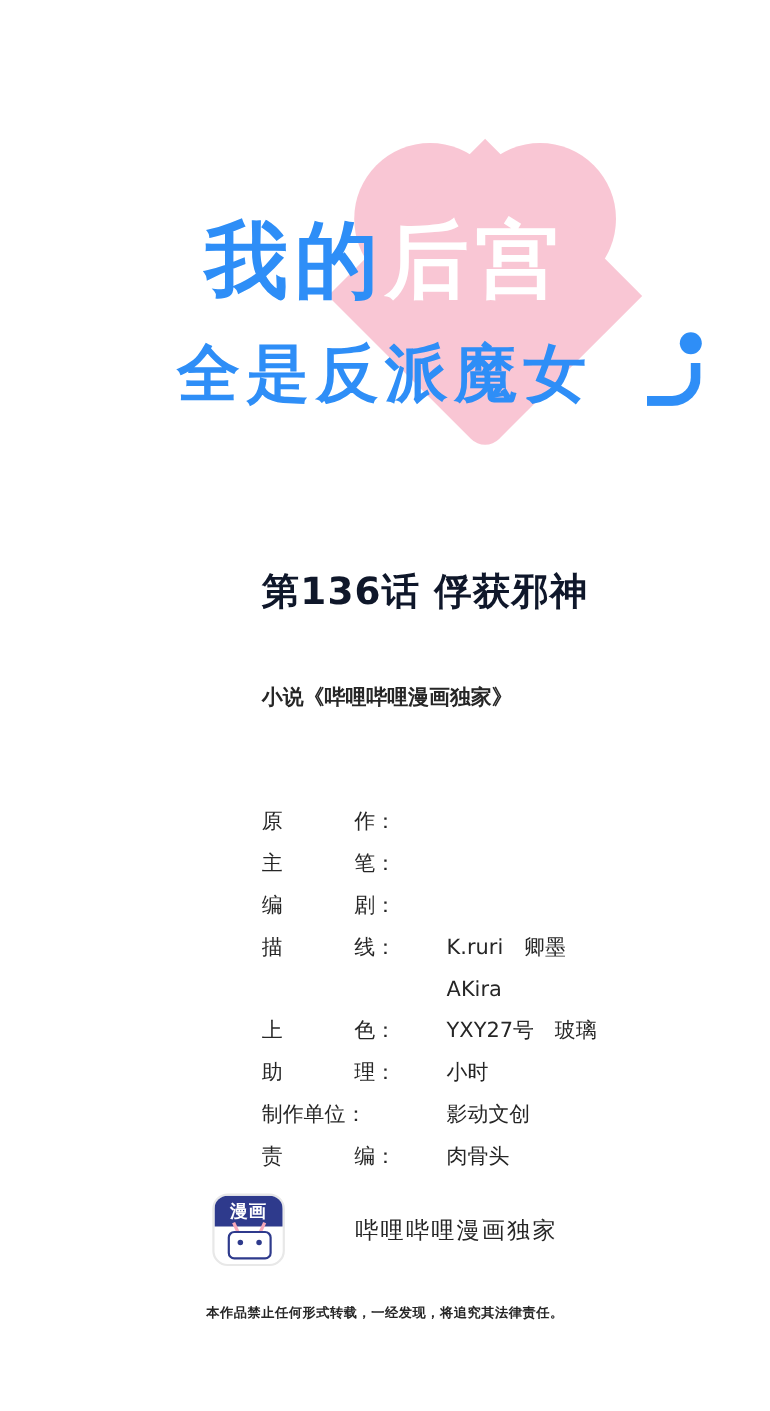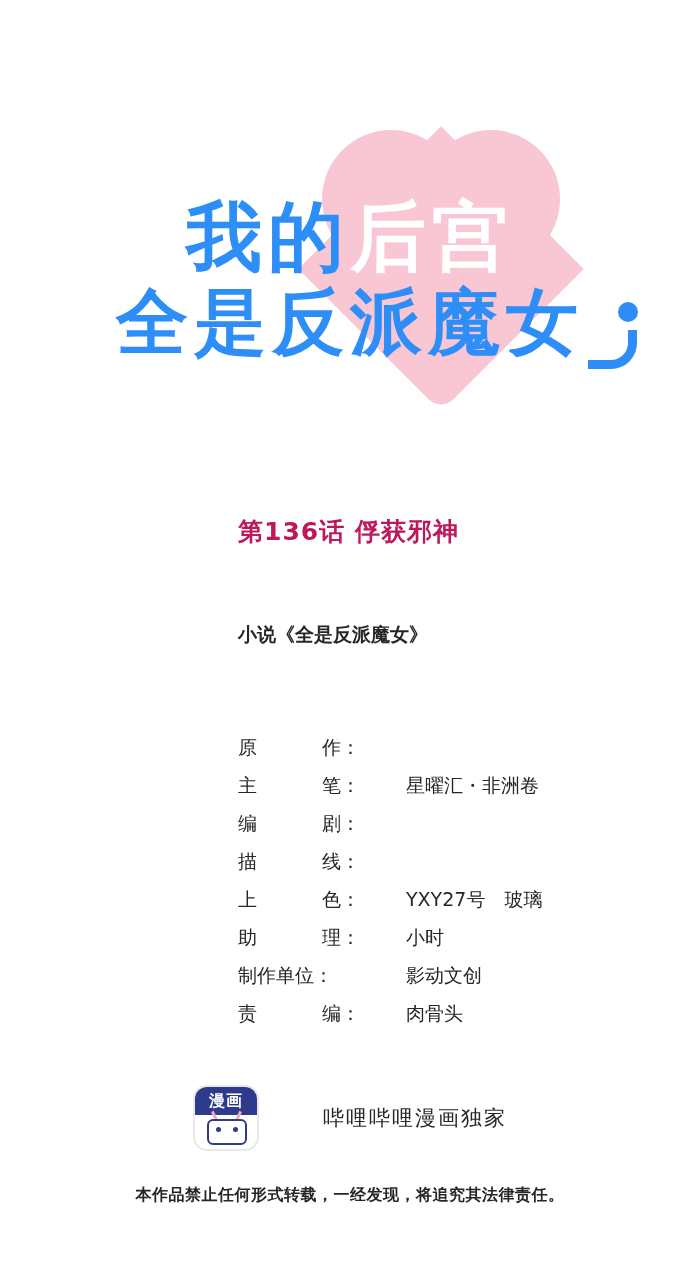--- a/index.html
+++ b/index.html
@@ -60,22 +60,22 @@
     color: #2e8ef7;
     letter-spacing: 6px;
     font-family: "DejaVu Sans", "Liberation Sans", sans-serif;
   }
   .title-line-1 {
     top: 75px;
     font-size: 76px;
     line-height: 84px;
   }
   .title-line-2 {
-    top: 157px;
-    font-size: 72px;
+    top: 175px;
+    font-size: 57px;
     line-height: 90px;
   }
   .title-line-1 .white-char {
     color: #ffffff;
   }
   .tail {
     position: absolute;
     left: 588px;
     top: 182px;
     width: 58px;
@@ -100,23 +100,23 @@
     height: 20px;
     background: #2e8ef7;
     border-radius: 50%;
   }
 
   
   .chapter {
     position: absolute;
     top: 515px;
     left: 238px;
-    font-size: 25px;
-    font-weight: bold;
-    color: #be185d;
+    font-size: 34px;
+    font-weight: bold;
+    color: #0f172a;
     letter-spacing: 1px;
   }
 
   
   .adapt {
     position: absolute;
     top: 617px;
     left: 238px;
     font-size: 19px;
     font-weight: bold;
@@ -224,21 +224,21 @@
     padding-left: 48px;
   }
 
   
   .legal {
     position: absolute;
     top: 1185px;
     left: 0;
     width: 700px;
     text-align: center;
-    font-size: 16px;
+    font-size: 12px;
     font-weight: bold;
     color: #262626;
     letter-spacing: 0.5px;
   }
 </style>
 </head>
 <body>
 
 <div class="logo-block">
   <div class="heart">
@@ -255,28 +255,29 @@
 
   <div class="tail">
     <div class="stem"></div>
     <div class="dot"></div>
   </div>
 </div>
 
 <div class="chapter">第136话  俘获邪神</div>
 
 <div class="adapt">
-  <div>小说《全是反派魔女》</div>
+  <div>小说《哔哩哔哩漫画独家》</div>
 </div>
 
 <div class="credits">
   <div class="row"><span class="role">原</span><span class="cont">作：</span></div>
-  <div class="row"><span class="role">主</span><span class="cont">笔：</span><span class="val">星曜汇・非洲卷</span></div>
+  <div class="row"><span class="role">主</span><span class="cont">笔：</span></div>
   <div class="row"><span class="role">编</span><span class="cont">剧：</span></div>
-  <div class="row"><span class="role">描</span><span class="cont">线：</span></div>
+  <div class="row"><span class="role">描</span><span class="cont">线：</span><span class="val">K.ruri　卿墨</span></div>
+  <div class="row"><span class="role"></span><span class="cont"></span><span class="val">AKira</span></div>
   <div class="row"><span class="role">上</span><span class="cont">色：</span><span class="val">YXY27号　玻璃</span></div>
   <div class="row"><span class="role">助</span><span class="cont">理：</span><span class="val">小时</span></div>
   <div class="row"><span class="role">制作单位：</span><span class="cont"></span><span class="val">影动文创</span></div>
   <div class="row"><span class="role">责</span><span class="cont">编：</span><span class="val">肉骨头</span></div>
 </div>
 
 <div class="publisher">
   <div class="pub-icon">
     <div class="top-band">
         <span>漫画</span>

